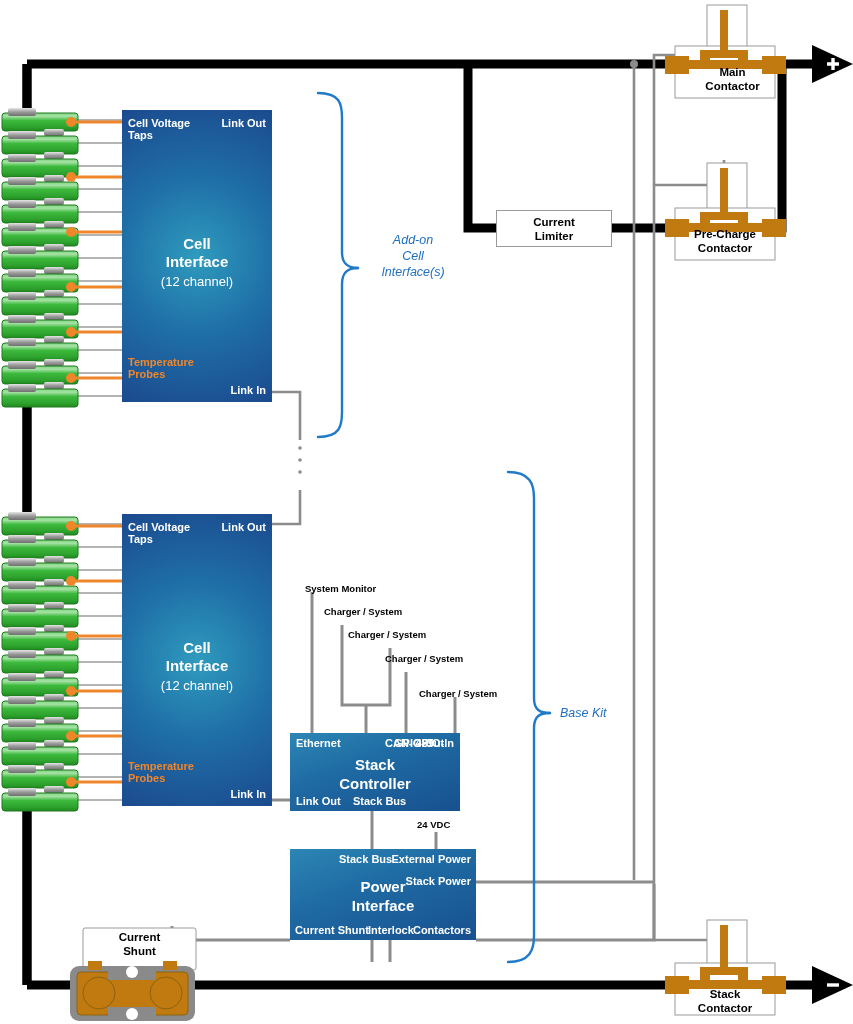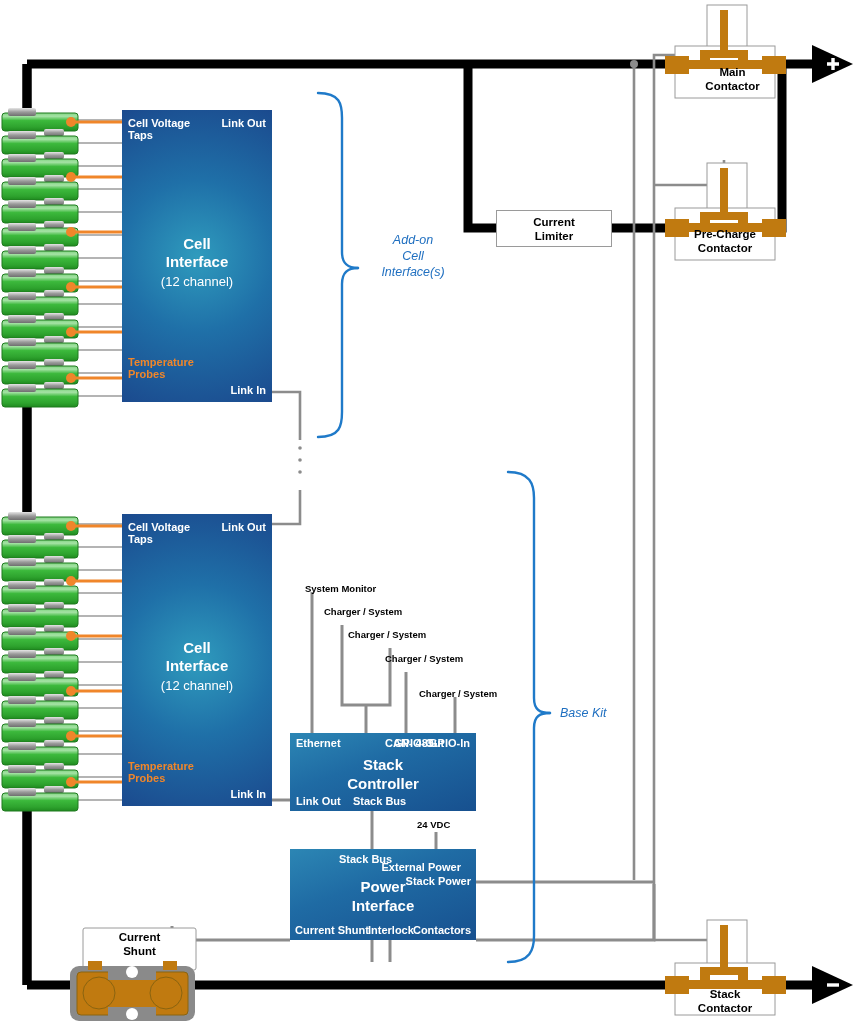--- a/index.html
+++ b/index.html
@@ -408,36 +408,36 @@
       <span>Interface</span>
     </div>
     <div class="ci-sub" style="top:164px;">(12 channel)</div>
     <div class="lbl lbl-orange" style="left:6px;bottom:22px;">
       <span>Temperature</span><br>
       <span>Probes</span>
     </div>
     <div class="lbl" style="right:6px;bottom:6px;">Link In</div>
   </div>
 
-  <div class="ci-box" style="left:290px;top:733px;width:186px;height:78px;background:linear-gradient(160deg,#2c86b4 0%,#1f6ba4 40%,#17508f 100%);">
+  <div class="ci-box" style="left:290px;top:733px;width:170px;height:78px;background:linear-gradient(160deg,#2c86b4 0%,#1f6ba4 40%,#17508f 100%);">
     <div class="lbl" style="left:6px;top:4px;">Ethernet</div>
     <div class="lbl" style="left:55px;top:4px;margin-left:40px;">CAN- 485</div>
     <div class="lbl" style="left:104px;top:4px;">GPIO-Out</div>
     <div class="lbl" style="right:6px;top:4px;">GPIO-In</div>
     <div class="blk-title" style="top:22px;">
       <span>Stack</span><br>
       <span>Controller</span>
     </div>
     <div class="lbl" style="left:6px;bottom:4px;">Link Out</div>
     <div class="lbl" style="left:63px;bottom:4px;">Stack Bus</div>
   </div>
 
   <div class="ci-box" style="left:290px;top:849px;width:186px;height:91px;background:linear-gradient(160deg,#2c86b4 0%,#1f6ba4 40%,#17508f 100%);">
     <div class="lbl" style="left:49px;top:4px;">Stack Bus</div>
-    <div class="lbl" style="right:15px;top:4px;margin-top:8px;">External Power</div>
+    <div class="lbl" style="right:5px;top:4px;">External Power</div>
     <div class="lbl" style="right:5px;top:26px;">Stack Power</div>
     <div class="blk-title" style="top:28px;">
       <span>Power</span><br>
       <span>Interface</span>
     </div>
     <div class="lbl" style="left:5px;bottom:4px;">Current Shunt</div>
     <div class="lbl" style="left:78px;bottom:4px;">Interlock</div>
     <div class="lbl" style="right:5px;bottom:4px;margin-top:36px;">Contactors</div>
   </div>
 

